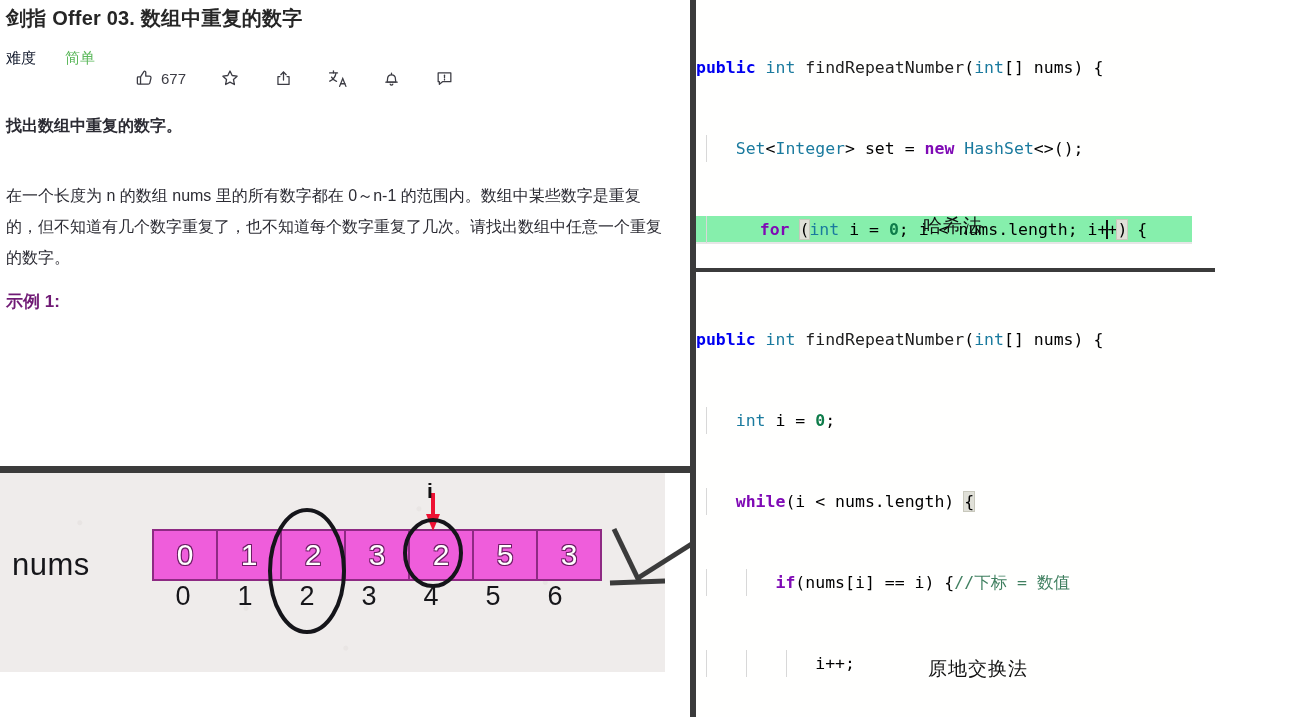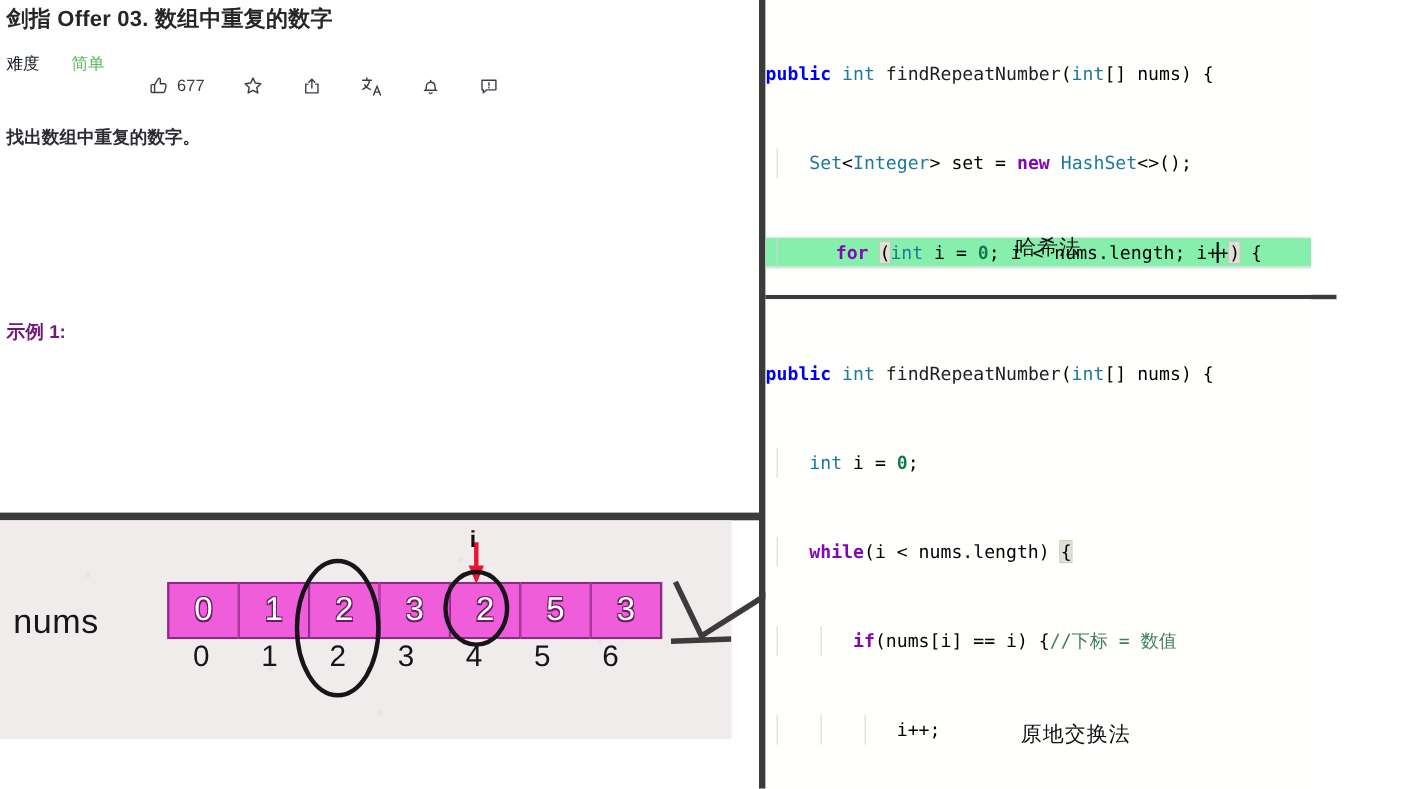--- a/index.html
+++ b/index.html
@@ -174,20 +174,21 @@
           <svg width="19" height="19" viewBox="0 0 24 24" fill="none" stroke="#3c3c44" stroke-width="1.6" stroke-linejoin="round">
             <path d="M4 5h16v11H9.5L5.5 19.3V16H4z"></path>
             <path d="M12 7.8v3.1" stroke-linecap="round"></path>
               <path d="M12 12.9v.9" stroke-linecap="round"></path>
           </svg>
         </span>
       </span>
     </div>
 
     <div class="para" id="para-1">找出数组中重复的数字。</div>
+    <div class="para" id="para-2">在一个长度为 n 的数组 nums 里的所有数字都在 0～n-1 的范围内。数组中某些数字是重复的，但不知道有几个数字重复了，也不知道每个数字重复了几次。请找出数组中任意一个重复的数字。</div>
 
     <div id="example-heading">示例 1:</div>
 
   </div>
 
   <div id="left-bottom-rule"></div>
 
   <div id="array-figure">
 
     <div id="nums-label">nums</div>

